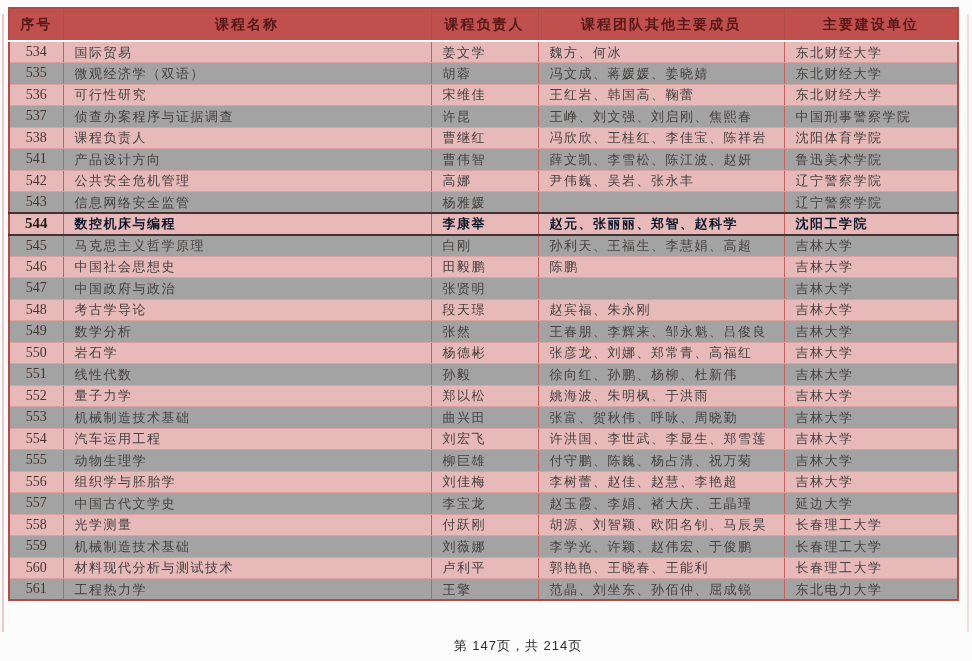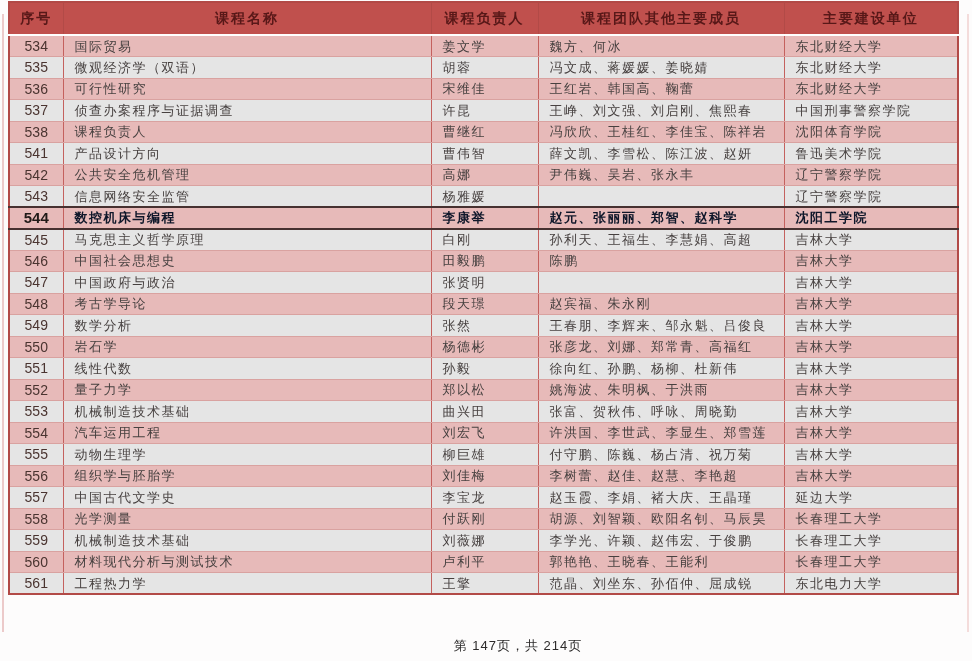--- a/index.html
+++ b/index.html
@@ -5,44 +5,44 @@
   html,body{margin:0;padding:0;}
   body{
     width:972px;height:661px;position:relative;overflow:hidden;
     background:#fdfcfc;
     font-family:"Liberation Sans","DejaVu Sans",sans-serif;
   }
   .page-edge{position:absolute;width:2px;background:#eccaca;pointer-events:none;}
   .edge-left{left:2px;top:14px;height:618px;}
   .edge-right{left:967px;top:14px;height:618px;background:#f4dcdb;}
 
-  .table-wrap{position:absolute;left:8px;top:1px;width:825px;}
+  .table-wrap{position:absolute;left:8px;top:7px;width:825px;}
   table{border-collapse:collapse;width:100%;table-layout:fixed;border:2px solid #b24a47;}
   th{
     height:29px;background:#c0504d;color:#581818;
     font-weight:bold;font-size:14px;letter-spacing:2px;
     border-left:1px solid #b24a47;border-right:1px solid #b24a47;
     border-bottom:2px solid #ffffff;
     text-align:center;white-space:nowrap;overflow:hidden;
   }
   tr{height:21.5px;}
   td{
     font-size:13px;color:#474140;letter-spacing:1.5px;
     padding:0 3px 0 11px;white-space:nowrap;overflow:hidden;
     border-top:1px solid #d9a2a0;border-bottom:1px solid #d9a2a0;
     border-left:1px solid #c4615e;border-right:1px solid #c4615e;
     line-height:1;
   }
   td.c-num{
     text-align:center;padding:0;letter-spacing:0;
-    font-family:Liberation Sans, sans-serif;
+    font-family:Liberation Serif, serif;
     font-size:14px;color:#4a3430;margin-top:12px;
   }
   tr.row-pink{background:#e7bab9;}
-  tr.row-white{background:#e5e5e5;}
+  tr.row-white{background:#a3a3a3;}
   tr.row-highlight td{
     font-weight:bold;color:#0f172a;
     border-top:2px solid #463130;border-bottom:2px solid #463130;
   }
   tr.row-highlight td.c-num{font-size:15px;color:#201a18;text-align:center;}
   .footer{
     position:absolute;left:0;top:637px;width:972px;text-align:center;
     font-size:13px;color:#2d2b2b;letter-spacing:1px;
     font-family:"Liberation Sans","DejaVu Sans",sans-serif;
     padding-left:32px;

